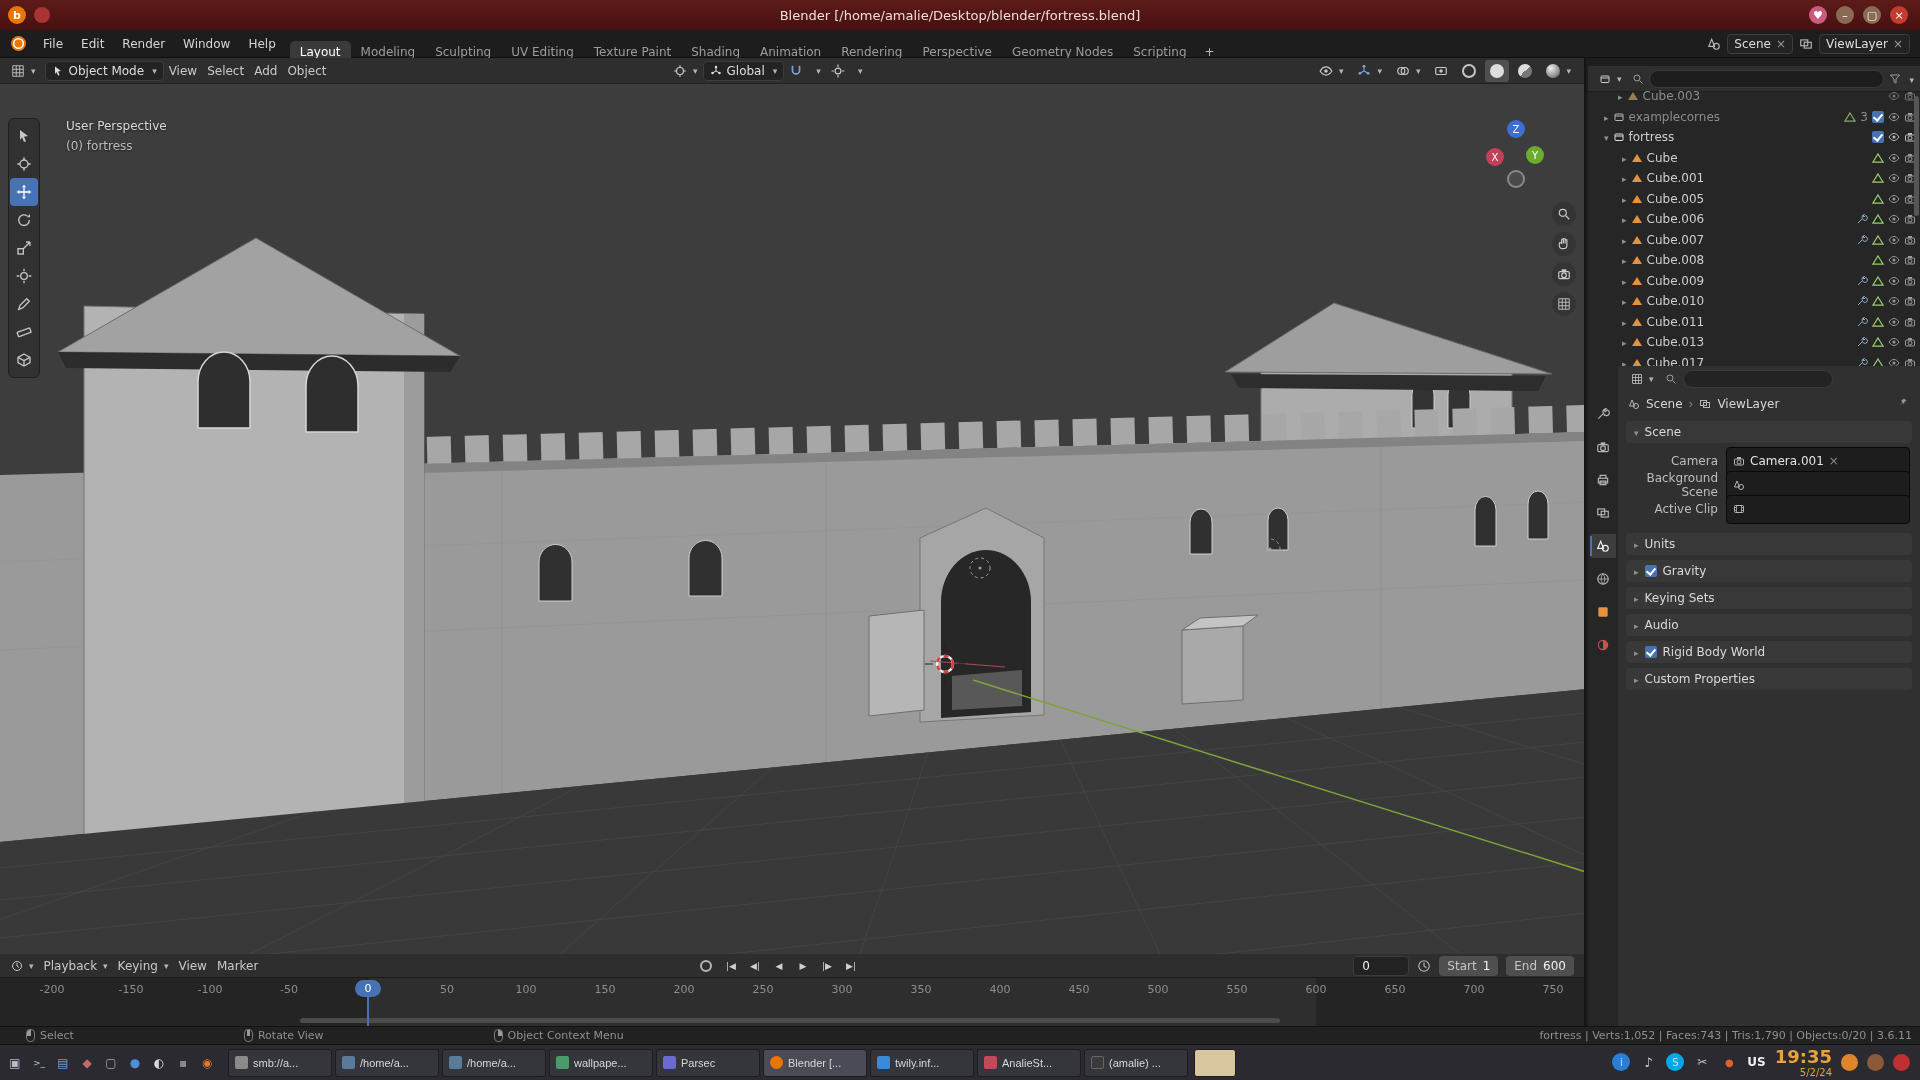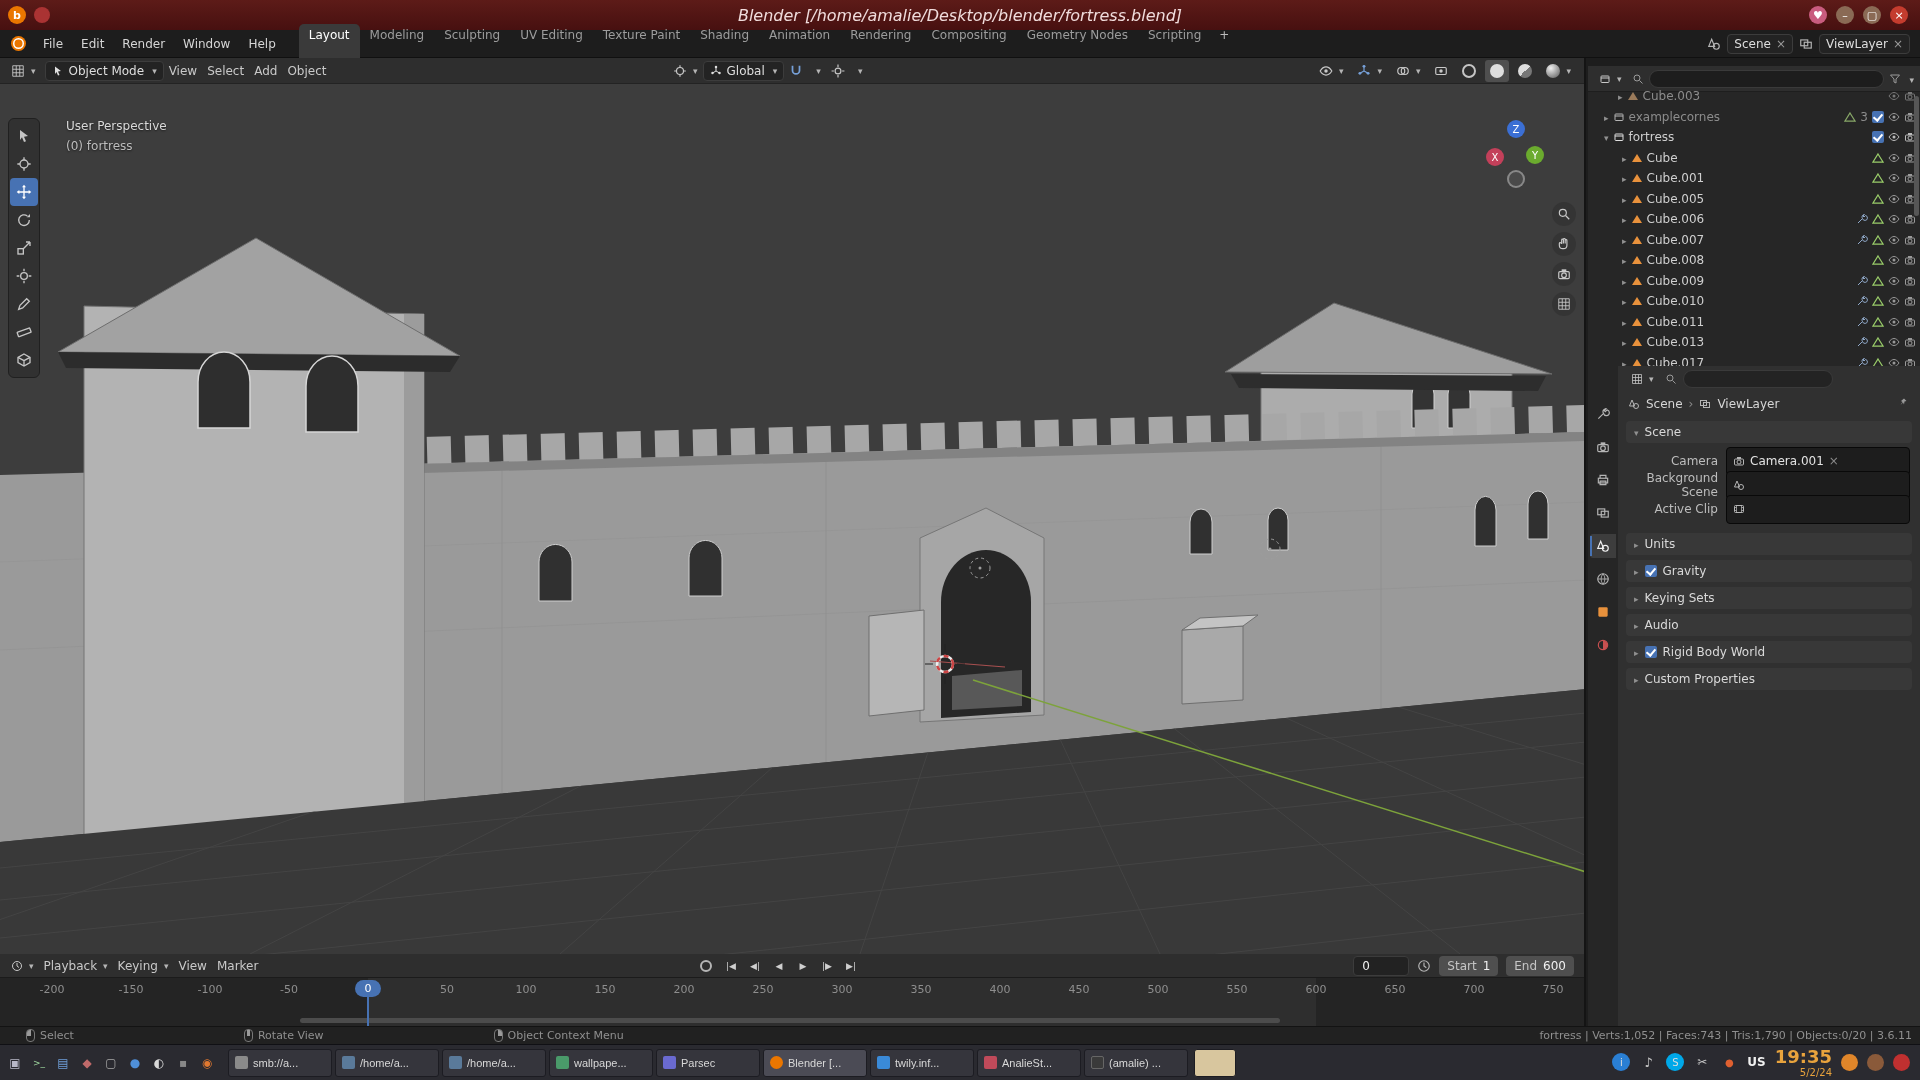--- a/index.html
+++ b/index.html
@@ -8,37 +8,37 @@
   #root { position:relative; width:1920px; height:1080px; }
   .abs { position:absolute; }
   svg.ic { width:14px; height:14px; flex:none; }
   svg.ic12 { width:12px; height:12px; flex:none; }
   svg.ic16 { width:16px; height:16px; flex:none; }
 
   
   .titlebar { left:0; top:0; width:1920px; height:30px;
     background:linear-gradient(#5d1b18,#471010); display:flex; align-items:center; }
   .titlebar .title { position:absolute; left:0; right:0; text-align:center;
-    color:#f0dcdc; font-size:16px; pointer-events:none;font-style:italic; }
+    color:#f0dcdc; font-size:13px; pointer-events:none; }
   .tb-appicon { width:18px; height:18px; border-radius:50%; background:#ea7600; margin-left:8px;
     display:flex; align-items:center; justify-content:center; color:#fff; font-size:11px; font-weight:bold; }
   .tb-redicon { width:16px; height:16px; border-radius:50%; background:#a33; margin-left:8px; }
   .tb-btns { margin-left:auto; display:flex; gap:9px; padding-right:12px; z-index:2; }
   .wbtn { width:18px; height:18px; border-radius:50%; display:flex; align-items:center;
     justify-content:center; font-size:11px; color:#fff; cursor:pointer; }
   .wbtn.heart { background:#c95c7e; } .wbtn.min { background:#8a6a55; }
   .wbtn.max { background:#8a6a55; } .wbtn.close { background:#c43c2e; }
 
   
   .menubar { left:0; top:30px; width:1920px; height:28px; background:#1d1d1d;
     display:flex; align-items:center; border-bottom:1px solid #101010; }
   .blogo { width:20px; height:16px; margin:0 6px 0 8px; display:flex; align-items:center; justify-content:center; }
   .blogo .b { width:15px; height:15px; border-radius:50%; background:#ea7600; border:2px solid #fff0; box-shadow:0 0 0 1.5px #fff inset; }
   .menu-item { padding:0 9px; height:24px; display:flex; align-items:center; color:#d5d5d5; cursor:pointer; border-radius:3px; }
-  .tabs { display:flex; margin-left:14px; height:40px; }
+  .tabs { display:flex; margin-left:5px; height:40px; align-items:flex-end; }
   .wtab { padding:4px 10px 5px; color:#9c9c9c; cursor:pointer; border-radius:5px 5px 0 0; }
   .wtab.active { background:#3a3a3a; color:#fff; }
   .wtab.add { color:#bbb; padding:4px 8px 5px; }
   .mb-right { margin-left:auto; display:flex; align-items:center; gap:6px; padding-right:10px; }
   .pill { height:20px; background:#232323; border:1px solid #3c3c3c; border-radius:4px;
     display:flex; align-items:center; gap:5px; padding:0 6px; color:#dedede; cursor:pointer; }
   .pill .x::after { content:"×"; color:#9a9a9a; }
   .caret::after { content:"▾"; font-size:9px; color:#b5b5b5; margin-left:3px; }
   .crumbsep::after { content:"›"; color:#8a8a8a; }
 
@@ -311,21 +311,21 @@
     <div class="menu-item">Help</div>
     <div class="tabs">
       <div class="wtab active">Layout</div>
       <div class="wtab">Modeling</div>
       <div class="wtab">Sculpting</div>
       <div class="wtab">UV Editing</div>
       <div class="wtab">Texture Paint</div>
       <div class="wtab">Shading</div>
       <div class="wtab">Animation</div>
       <div class="wtab">Rendering</div>
-      <div class="wtab">Compositing</div>
+      <div class="wtab">Perspective</div>
       <div class="wtab">Geometry Nodes</div>
       <div class="wtab">Scripting</div>
       <div class="wtab add">+</div>
     </div>
     <div class="mb-right">
       <svg class="ic" style="color:#b5b5b5">
           <use href="#s-scene"></use>
         </svg>
       <div class="pill">
         <span>Scene</span>

